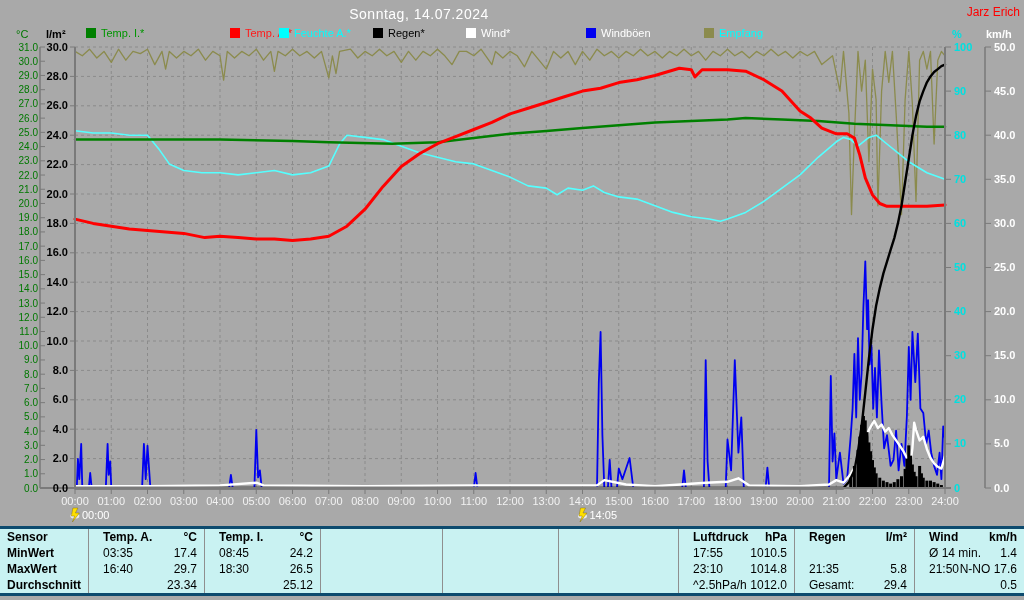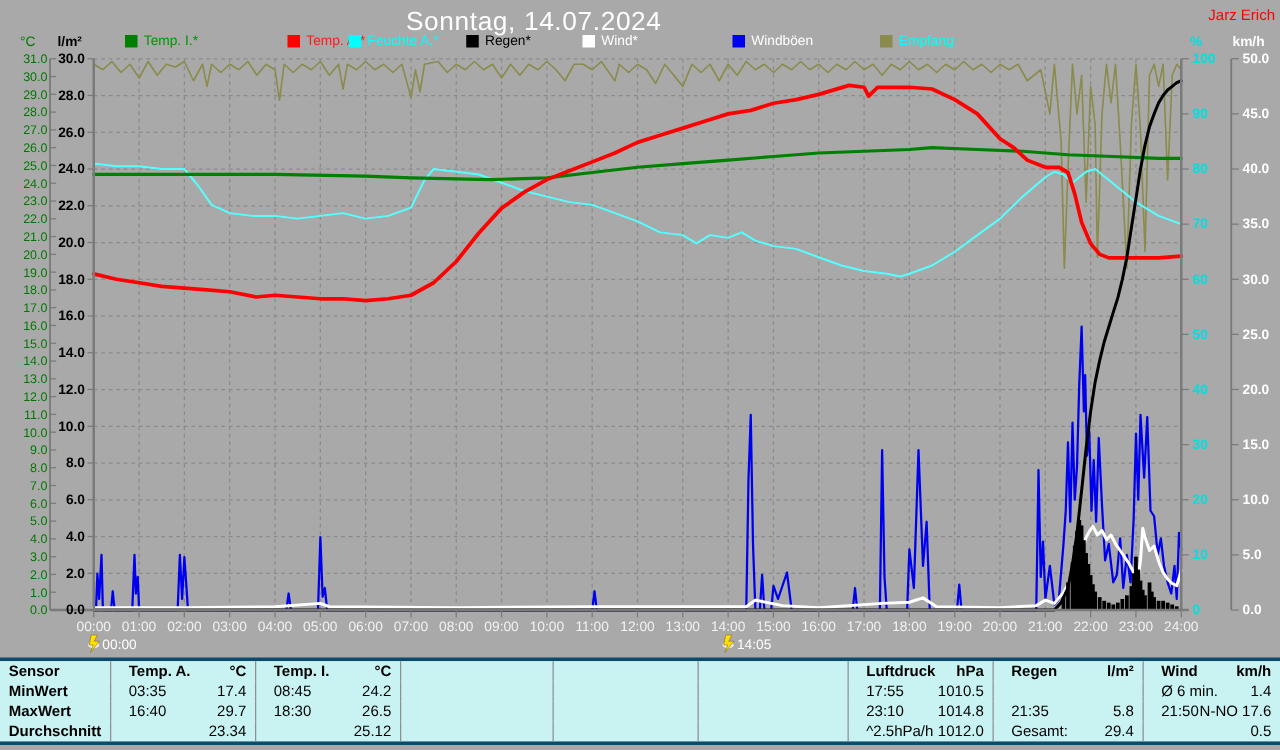--- a/index.html
+++ b/index.html
@@ -1,19 +1,19 @@
 <!DOCTYPE html>
 <html><head>
 <meta charset="utf-8">
 <style>
   html,body{margin:0;padding:0;background:#666;}
   .screen{position:relative;width:1024px;height:600px;background:#a9a9a9;overflow:hidden;
           font-family:"Liberation Sans",sans-serif;}
-  .title{position:absolute;top:6px;left:8px;width:838px;text-align:center;color:#ffffff;
-         font-size:21px;letter-spacing:.5px;}
+  .title{position:absolute;top:6px;left:0;width:838px;text-align:center;color:#ffffff;
+         font-size:14px;letter-spacing:.5px;}
   .signature{position:absolute;top:5px;right:4px;color:#ff0000;font-size:12px;}
   #legendRow{position:absolute;top:27px;left:0;width:1024px;height:16px;font-size:11px;}
   .unitLbl{position:absolute;top:1px;font-size:11px;font-weight:bold;}
   .legend-item{position:absolute;top:0;display:flex;align-items:center;gap:5px;white-space:nowrap;}
   .swatch{width:10px;height:10px;display:inline-block;}
   #chart{position:absolute;top:0;left:0;}
   svg{font-family:"Liberation Sans",sans-serif;}
   #statsTable{position:absolute;top:526px;left:0;width:1024px;background:#0c4a6e;
               padding:3px 0;box-sizing:border-box;}
   .tgrid{display:grid;grid-template-columns:88px 116px 116px 122px 116px 120px 116px 120px 110px;
@@ -313,21 +313,21 @@
       <path d="M580.50875,508 l5,0 l-2.5,5 l4,0 l-7,9 l2.2,-6 l-3.2,0 Z" fill="#ffe000" stroke="#7a6000" stroke-width="0.4"></path>
       <text x="589.50875" y="519" fill="#ffffff" font-size="11">14:05</text>
     </svg>
   <div class="title">Sonntag, 14.07.2024</div>
   <div class="signature">Jarz Erich</div>
   <div id="legendRow">
       <span class="unitLbl" style="left: 16px; color: rgb(0, 120, 0); font-weight: normal;">°C</span>
       <span class="unitLbl" style="left: 46px; color: rgb(0, 0, 0);">l/m²</span>
       <span class="unitLbl" style="left: 952px; color: rgb(0, 224, 224);">%</span>
       <span class="unitLbl" style="left: 986px; color: rgb(255, 255, 255);">km/h</span>
-      <span class="legend-item" style="left: 100px;">
+      <span class="legend-item" style="left: 86px;">
         <span class="swatch" style="background: rgb(0, 128, 0);"></span>
         <span class="" style="color: rgb(0, 150, 0);">Temp. I.*</span>
       </span>
       <span class="legend-item" style="left: 186px; margin-left: 44px;">
         <span class="swatch" style="background: rgb(255, 0, 0);"></span>
         <span class="" style="color: rgb(255, 26, 26);">Temp. A.*</span>
       </span>
       <span class="legend-item" style="left: 279px;">
         <span class="swatch" style="background: rgb(0, 255, 255);"></span>
         <span class="" style="color: rgb(0, 255, 255);">Feuchte A.*</span>
@@ -407,21 +407,21 @@
         </div>
         <div class="tcell sep">
           <span class="lt">17:55</span>
           <span class="rt">1010.5</span>
         </div>
         <div class="tcell sep">
           <span class="lt"></span>
           <span class="rt"></span>
         </div>
         <div class="tcell sep">
-          <span class="lt">Ø 6 min.</span>
+          <span class="lt">Ø 14 min.</span>
           <span class="rt">1.4</span>
         </div>
         <div class="tcell rowlbl">MaxWert</div>
         <div class="tcell sep">
           <span class="lt">16:40</span>
           <span class="rt">29.7</span>
         </div>
         <div class="tcell sep">
           <span class="lt">18:30</span>
           <span class="rt">26.5</span>

